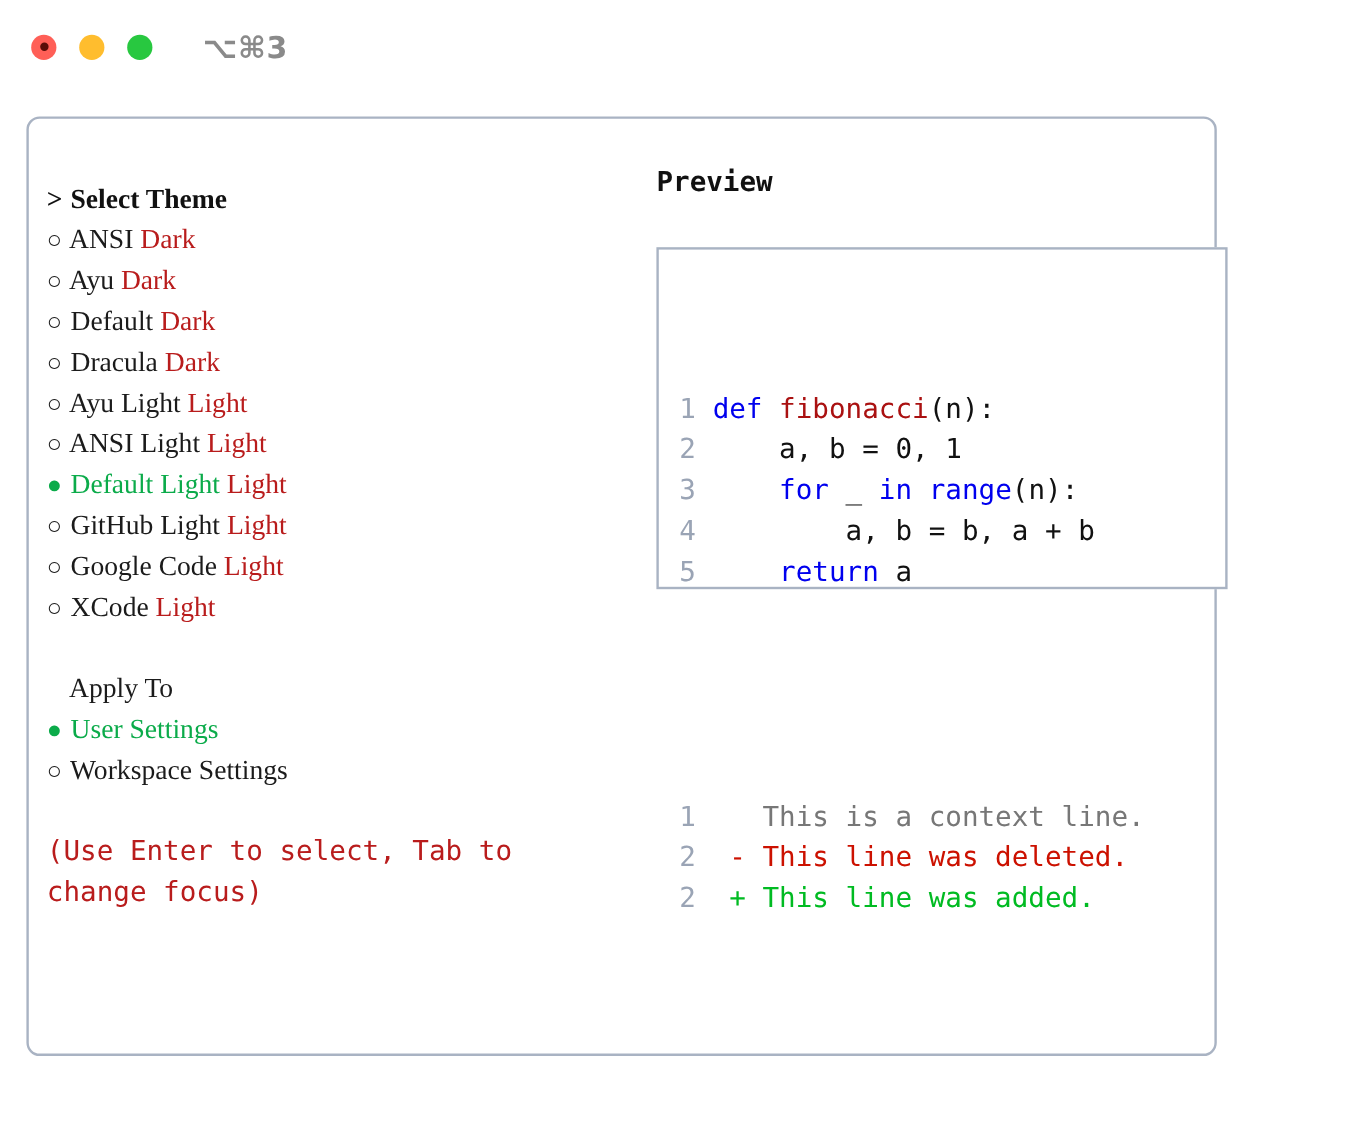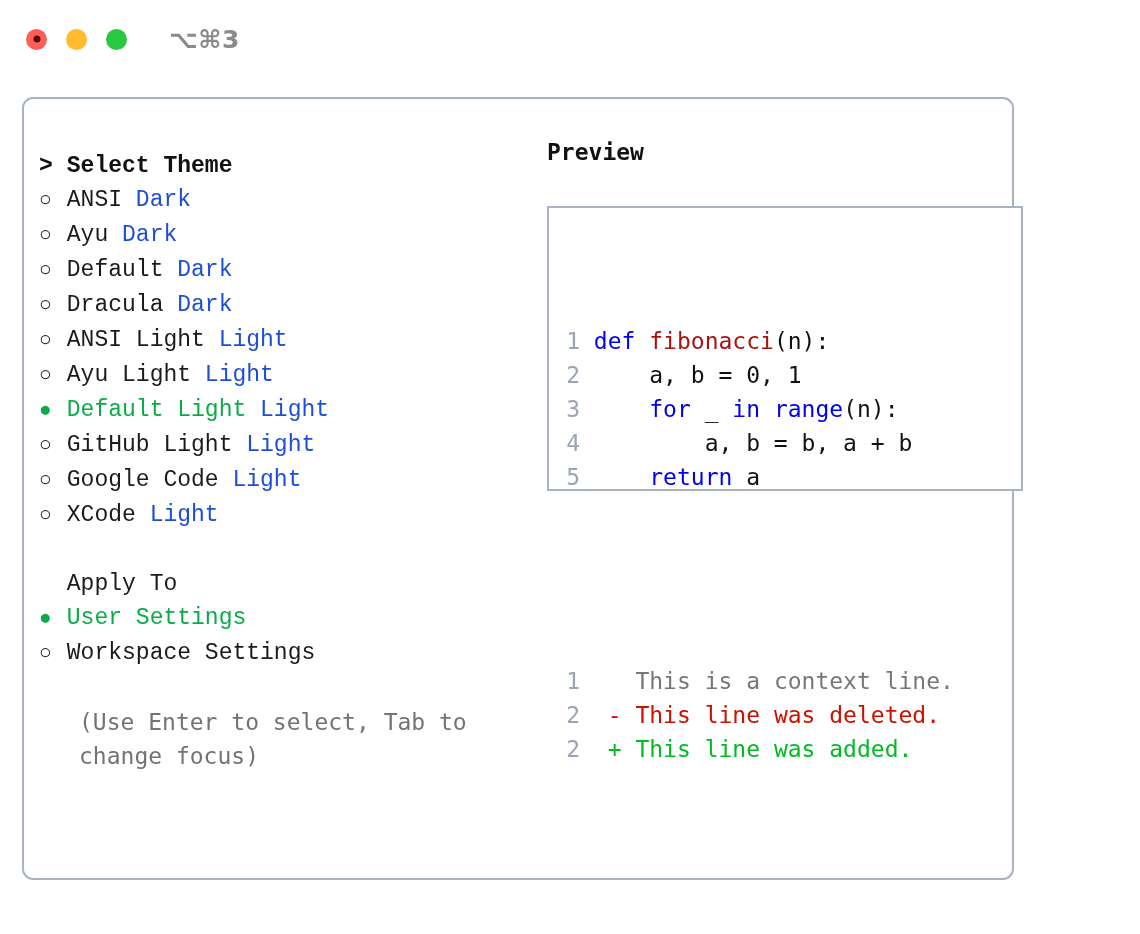--- a/index.html
+++ b/index.html
@@ -97,60 +97,59 @@
   }
   .right-pane {
     position: absolute;
     left: 477px;
     top: 36px;
     width: 500px;
     padding-left: 46px;
   }
 
   .mono-line {
-    font-family: Liberation Mono, monospace;
+    font-family: Liberation Serif, serif;
     font-size: 23px;
     line-height: 34px;
     white-space: pre;
     color: #1b1b1b;
   }
 
   .heading {
     font-weight: bold;
     color: #111111;
   }
   .marker {
     display: inline-block;
     width: 14px;
   }
   .bullet {
     display: inline-block;
     width: 14px;
     font-size: 21px;
   }
   .tag {
-    color: #1d4ed8;
+    color: #b91c1c;
   }
   .sel {
     color: #0bab4a;
   }
   .sel-bullet {
     color: #0bab4a;
   }
   .spacer-line {
     height: 34px;
   }
   .hint {
-    color: #737373;
+    color: #b91c1c;
     font-family: "DejaVu Sans Mono", monospace;
     font-size: 23px;
     line-height: 34px;
     width: 400px;
     white-space: pre-wrap;
-    margin-left: 40px;
   }
 
   
   .preview-title {
     font-family: "DejaVu Sans Mono", monospace;
     font-size: 23px;
     line-height: 34px;
     font-weight: bold;
     color: #111111;
   }
@@ -205,22 +204,22 @@
 
       <div class="left-pane">
 
         <div class="mono-line heading"><span class="marker">&gt;</span> <span>Select Theme</span></div>
 
         <div id="theme-items">
             <div class="mono-line"><span class="bullet">○</span> <span>ANSI</span> <span class="tag">Dark</span></div>
             <div class="mono-line"><span class="bullet">○</span> <span>Ayu</span> <span class="tag">Dark</span></div>
             <div class="mono-line"><span class="bullet">○</span> <span>Default</span> <span class="tag">Dark</span></div>
             <div class="mono-line"><span class="bullet">○</span> <span>Dracula</span> <span class="tag">Dark</span></div>
+            <div class="mono-line"><span class="bullet">○</span> <span>Ayu Light</span> <span class="tag">Light</span></div>
             <div class="mono-line"><span class="bullet">○</span> <span>ANSI Light</span> <span class="tag">Light</span></div>
-            <div class="mono-line"><span class="bullet">○</span> <span>Ayu Light</span> <span class="tag">Light</span></div>
             <div class="mono-line"><span class="bullet sel-bullet">●</span> <span class="sel">Default Light</span> <span class="tag">Light</span></div>
             <div class="mono-line"><span class="bullet">○</span> <span>GitHub Light</span> <span class="tag">Light</span></div>
             <div class="mono-line"><span class="bullet">○</span> <span>Google Code</span> <span class="tag">Light</span></div>
             <div class="mono-line"><span class="bullet">○</span> <span>XCode</span> <span class="tag">Light</span></div>
           </div>
 
         <div class="spacer-line"></div>
 
         <div class="mono-line"><span class="marker"> </span> <span>Apply To</span></div>
 

